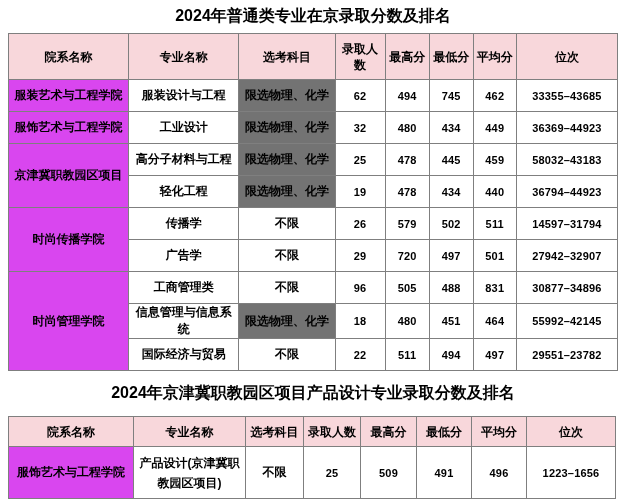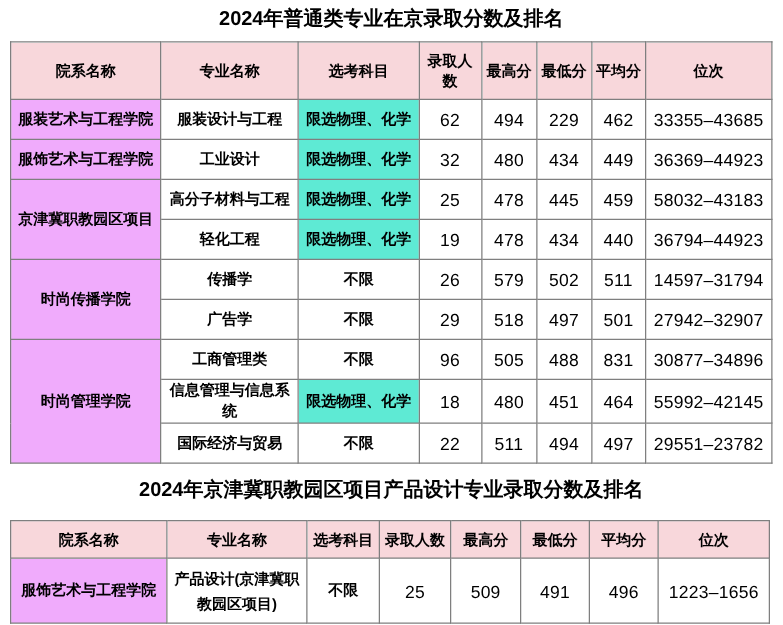--- a/index.html
+++ b/index.html
@@ -41,32 +41,32 @@
     padding: 0 1px;
     overflow: hidden;
     word-break: break-all;
   }
   th {
     background: #f8d7db;
     font-weight: 700;
     line-height: 16px;
   }
   td.college {
-    background: #f0abfc;
+    background: #d946ef;
     font-weight: 600;
   }
   td.major, td.subjects {
     font-weight: 600;
   }
   td.subjects.hl {
-    background: #5eead4;
+    background: #737373;
   }
   td.num {
-    font-weight: 400;
-    font-size: 14px;
+    font-weight: 700;
+    font-size: 11px;
     letter-spacing: 0.2px;
   }
   
   .t1 { width: 610px; }
   .t1 thead tr { height: 46px; }
   .t1 tbody tr { height: 32px; }
   .t1 .c1 { width: 120px; }
   .t1 .c2 { width: 110px; }
   .t1 .c3 { width: 96px; }
   .t1 .c4 { width: 50px; }
@@ -119,21 +119,21 @@
           <th>位次</th>
         </tr>
     </thead>
     <tbody>
         <tr>
           <td rowspan="1" class="college">服装艺术与工程学院</td>
           <td class="major">服装设计与工程</td>
           <td class="subjects hl">限选物理、化学</td>
           <td class="num">62</td>
           <td class="num">494</td>
-          <td class="num">229</td>
+          <td class="num">745</td>
           <td class="num">462</td>
           <td class="num">33355–43685</td>
         </tr>
         <tr>
           <td rowspan="1" class="college">服饰艺术与工程学院</td>
           <td class="major">工业设计</td>
           <td class="subjects hl">限选物理、化学</td>
           <td class="num">32</td>
           <td class="num">480</td>
           <td class="num">434</td>
@@ -166,21 +166,21 @@
           <td class="num">26</td>
           <td class="num">579</td>
           <td class="num">502</td>
           <td class="num">511</td>
           <td class="num">14597–31794</td>
         </tr>
         <tr>
           <td class="major">广告学</td>
           <td class="subjects">不限</td>
           <td class="num">29</td>
-          <td class="num">518</td>
+          <td class="num">720</td>
           <td class="num">497</td>
           <td class="num">501</td>
           <td class="num">27942–32907</td>
         </tr>
         <tr>
           <td rowspan="3" class="college">时尚管理学院</td>
           <td class="major">工商管理类</td>
           <td class="subjects">不限</td>
           <td class="num">96</td>
           <td class="num">505</td>

